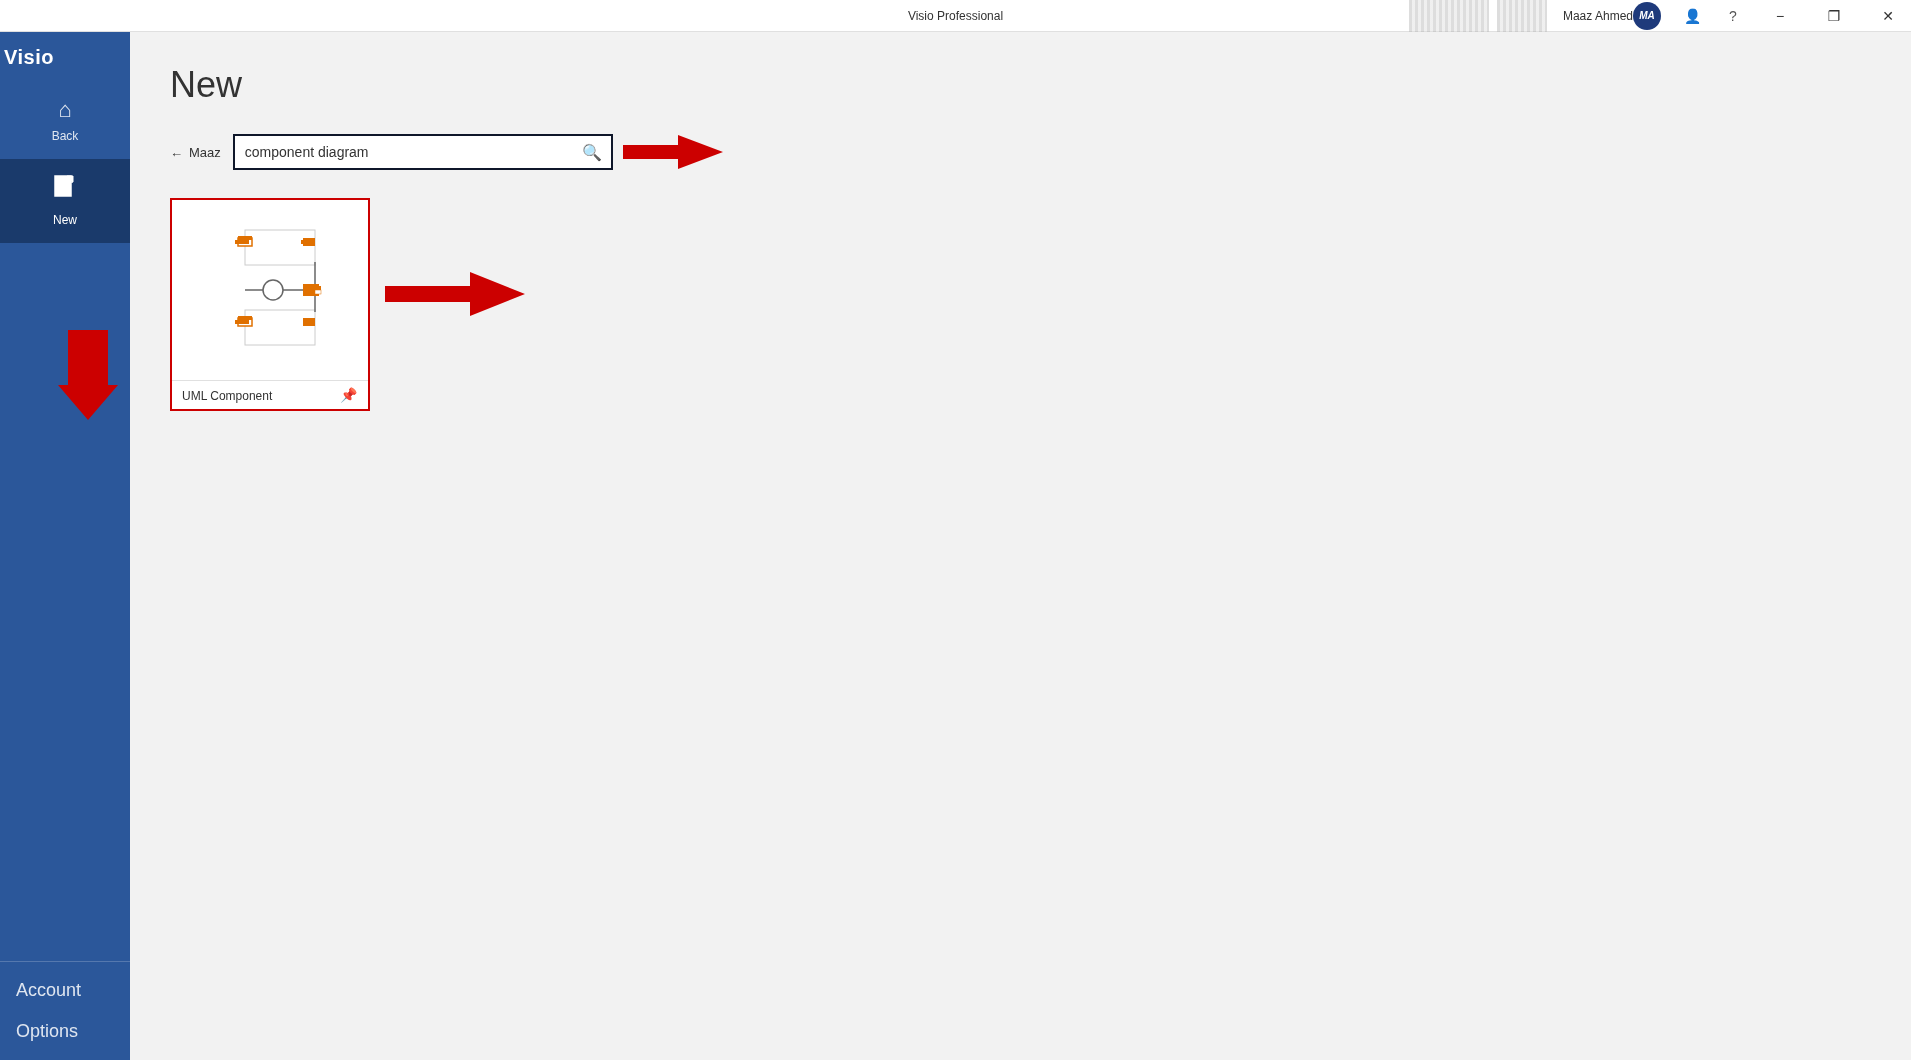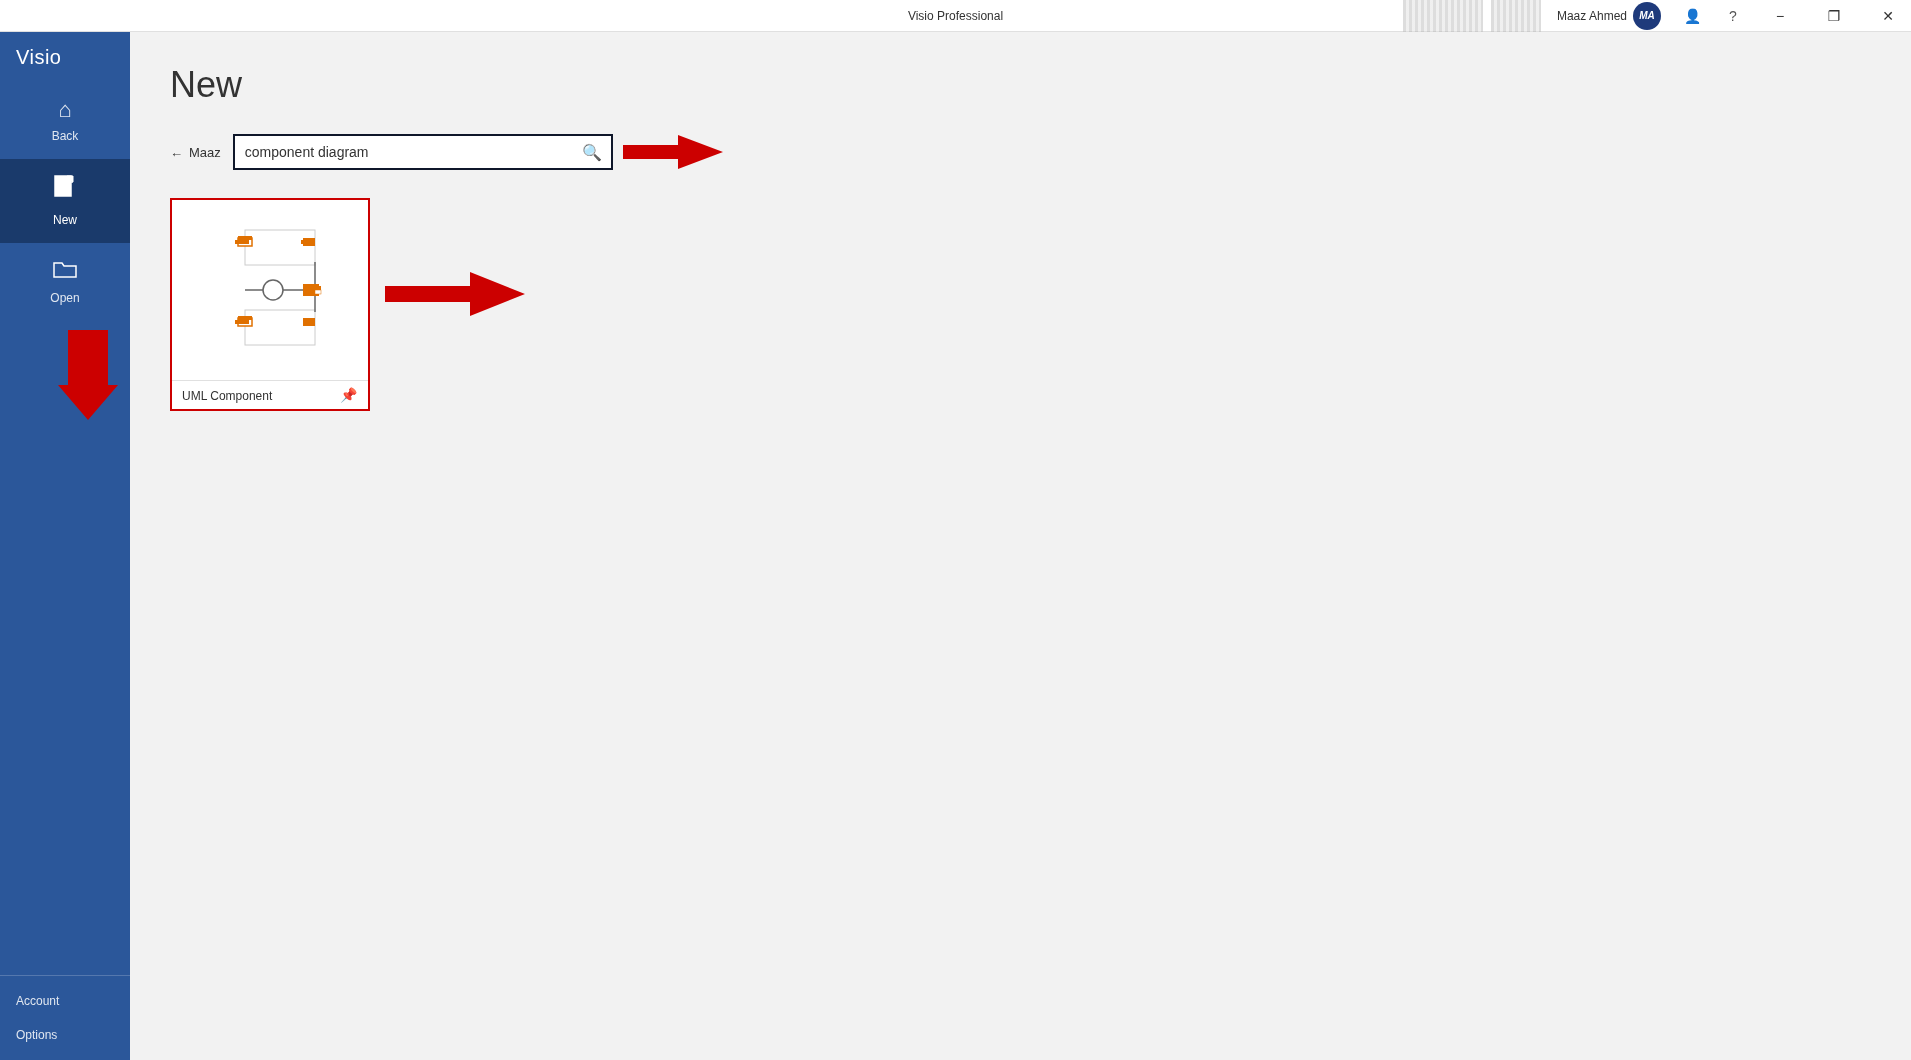--- a/index.html
+++ b/index.html
@@ -25,21 +25,20 @@
     }
     .titlebar-right {
       display: flex;
       align-items: center;
       gap: 8px;
       margin-left: auto;
     }
     .titlebar-user {
       display: flex;
       align-items: center;
-      gap: 6px;
       font-size: 12px;
       color: #333;
       padding: 0 8px;
     }
     .user-avatar {
       width: 28px;
       height: 28px;
       background: #1e3a7b;
       border-radius: 50%;
       display: flex;
@@ -84,23 +83,23 @@
     .sidebar {
       width: 130px;
       background: #2b579a;
       display: flex;
       flex-direction: column;
       color: white;
       flex-shrink: 0;
     }
     .sidebar-app-title {
       font-size: 20px;
-      font-weight: 400;
+      font-weight: 700;
       color: white;
-      padding: 14px 16px 12px;
+      padding: 14px 4px 12px;
       letter-spacing: 0.5px;
     }
     .sidebar-nav {
       display: flex;
       flex-direction: column;
       flex: 1;
     }
     .sidebar-item {
       display: flex;
       flex-direction: column;
@@ -117,21 +116,21 @@
       background: #1a3a6b;
       color: white;
     }
     .sidebar-item .icon { font-size: 22px; }
     .sidebar-bottom {
       border-top: 1px solid rgba(255,255,255,0.2);
       padding: 8px 0;
     }
     .sidebar-bottom-item {
       padding: 10px 16px;
-      font-size: 12px;
+      font-size: 18px;
       color: rgba(255,255,255,0.85);
       cursor: pointer;
     }
 
     
     .content {
       flex: 1;
       background: #f2f2f2;
       padding: 32px 40px;
       overflow-y: auto;
@@ -279,28 +278,20 @@
       <div class="sidebar-item active">
         <span class="icon">
           <svg width="22" height="26" viewBox="0 0 22 26" fill="none">
             <rect x="1" y="1" width="16" height="20" rx="0" fill="white" stroke="white" stroke-width="1.5"></rect>
             <polyline points="13,1 13,7 19,7" fill="none" stroke="white" stroke-width="1.5"></polyline>
             <polygon points="13,1 19,1 19,7" fill="white" stroke="white" stroke-width="1"></polygon>
           </svg>
         </span>
         <span>New</span>
       </div>
-      <div class="sidebar-item">
-        <span class="icon">
-          <svg width="24" height="20" viewBox="0 0 24 20" fill="none">
-            <path d="M1 4h8l2 3h12v11H1z" fill="none" stroke="white" stroke-width="1.5"></path>
-          </svg>
-        </span>
-        <span>Open</span>
-      </div>
     </nav>
     <div class="sidebar-bottom">
       <div class="sidebar-bottom-item">Account</div>
       <div class="sidebar-bottom-item">Options</div>
     </div>
   </div>
 
   <div class="content">
     <h1 class="page-title">New</h1>
 

